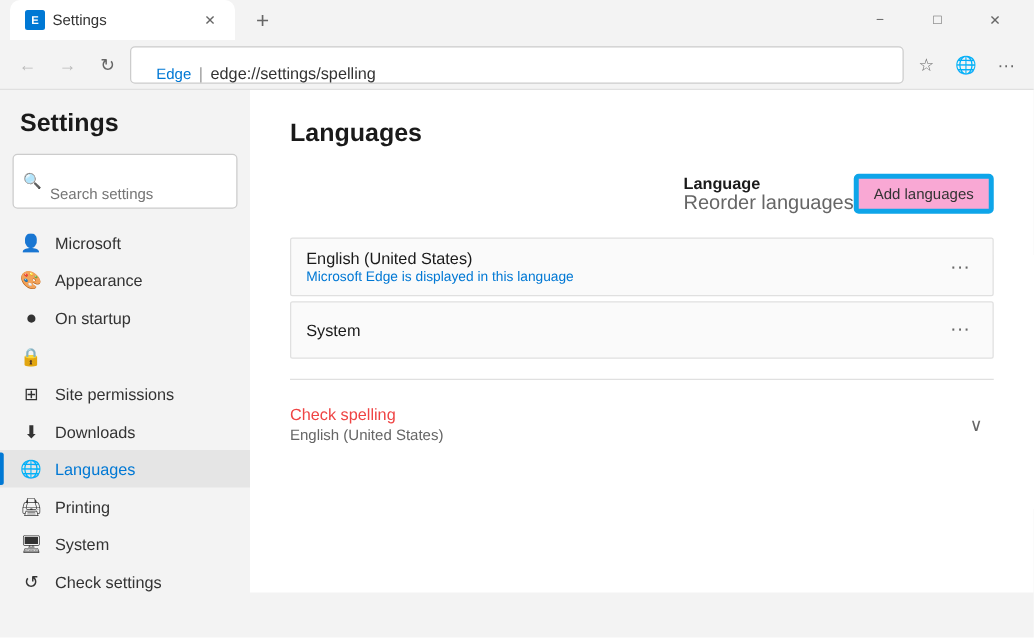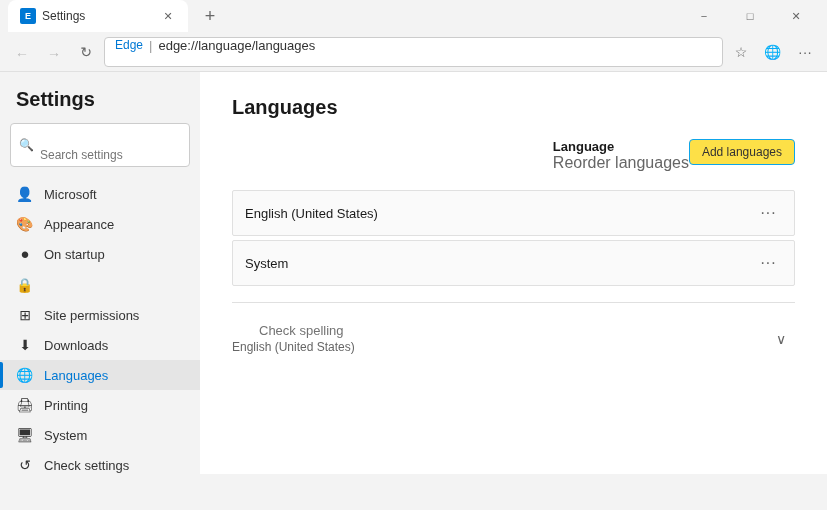--- a/index.html
+++ b/index.html
@@ -82,22 +82,22 @@
       border-radius: 4px;
     }
     .nav-btn.disabled { color: #bbb; cursor: default; }
     .address-bar {
       flex: 1;
       height: 30px;
       background: #fff;
       border: 1px solid #ccc;
       border-radius: 4px;
       display: flex;
-      align-items: flex-start;
-      padding: 0 10px;
+      align-items: flex-end;
+      padding: 0 20px;
       gap: 6px;
       font-size: 13px;
       color: #333;
     }
     .address-bar-icon { color: #0078d4; font-size: 12px; }
     .address-divider { color: #999; }
     .address-text { font-size: 13px; color: #333; }
     .nav-right {
       display: flex; gap: 4px;
     }
@@ -190,22 +190,22 @@
       font-size: 13px;
       font-weight: 600;
       color: #1a1a1a;
     }
     .section-sublabel {
       font-size: 16px;
       color: #666;
       margin-bottom: 10px;
     }
     .add-btn {
-      background: #fde047;
-      border: 1px solid #0ea5e9;
+      background: #f9a8d4;
+      border: 4px solid #0ea5e9;
       padding: 5px 12px;
       border-radius: 4px;
       font-size: 12px;
       cursor: pointer;
       color: #333;
     }
     .language-list { margin-top: 8px; }
     .language-item {
       display: flex;
       align-items: center;
@@ -228,21 +228,21 @@
       color: #666;
     }
     .divider { border: none; border-top: 1px solid #e0e0e0; margin: 16px 0; }
     .check-spelling-row {
       display: flex;
       align-items: center;
       justify-content: space-between;
       padding: 4px 0;
     }
     .check-spelling-info { display: flex; flex-direction: column; gap: 2px; }
-    .check-spelling-label { font-size: 13px; font-weight: 500; color: #737373; margin-left: 27px; }
+    .check-spelling-label { font-size: 13px; font-weight: 500; color: #ef4444; }
     .check-spelling-sub { font-size: 12px; color: #666; }
     .collapse-btn {
       width: 28px; height: 28px;
       display: flex; align-items: center; justify-content: center;
       font-size: 14px; color: #666; cursor: pointer;
     }
   </style>
 </head>
 <body>
 
@@ -260,21 +260,21 @@
   </div>
 </div>
 
 <div class="nav-bar">
   <div class="nav-btn disabled">←</div>
   <div class="nav-btn disabled">→</div>
   <div class="nav-btn">↻</div>
   <div class="address-bar">
     <span class="address-bar-icon">Edge</span>
     <span class="address-divider">|</span>
-    <span class="address-text">edge://language/languages</span>
+    <span class="address-text">edge://settings/spelling</span>
   </div>
   <div class="nav-right">
     <div class="nav-btn">☆</div>
     <div class="nav-btn">🌐</div>
     <div class="nav-btn">···</div>
   </div>
 </div>
 
 <div class="main-layout">
 
@@ -342,20 +342,21 @@
         <div class="section-sublabel">Reorder languages</div>
       </div>
       <button class="add-btn">Add languages</button>
     </div>
 
     <div class="language-list" id="language-list-container">
 
     <div class="language-item">
     <div class="language-info">
       <div class="language-name">English (United States)</div>
+      <div class="language-desc">Microsoft Edge is displayed in this language</div>
     </div>
     <div class="more-btn">···</div>
   </div>
         <div class="language-item">
     <div class="language-info">
       <div class="language-name">System</div>
 
     </div>
     <div class="more-btn">···</div>
   </div>

